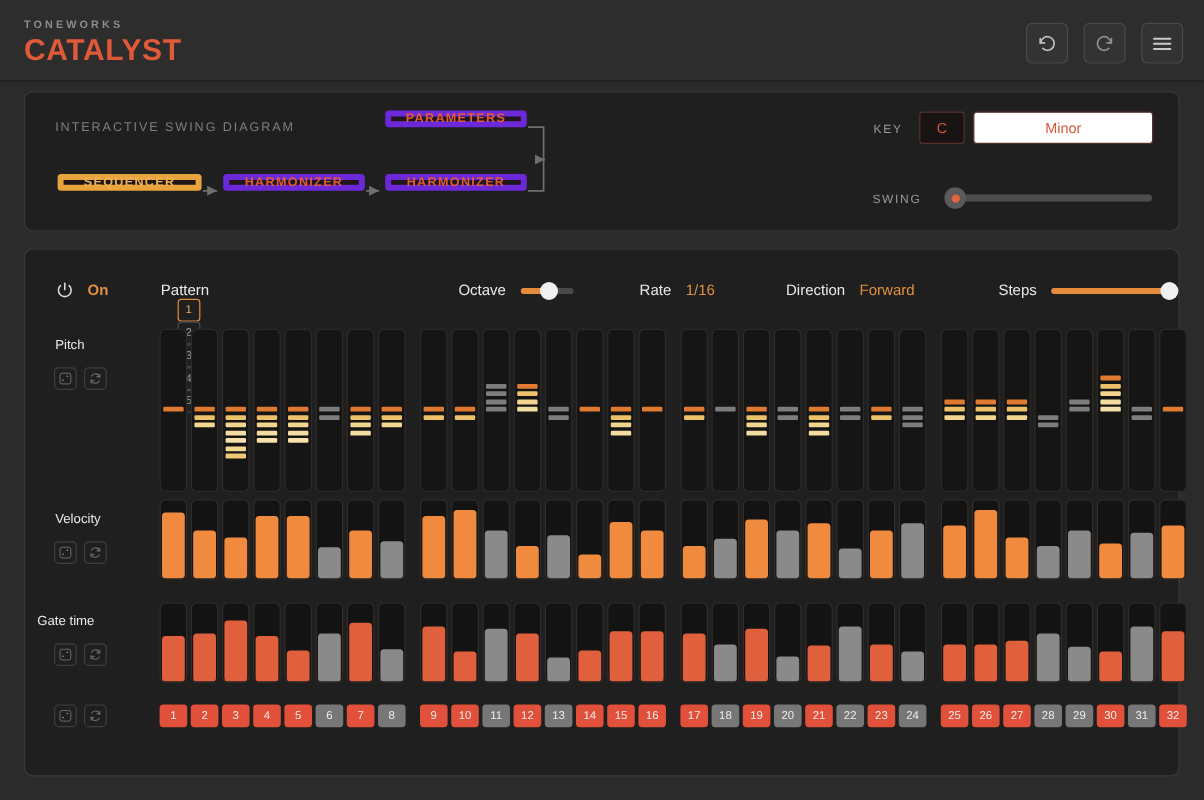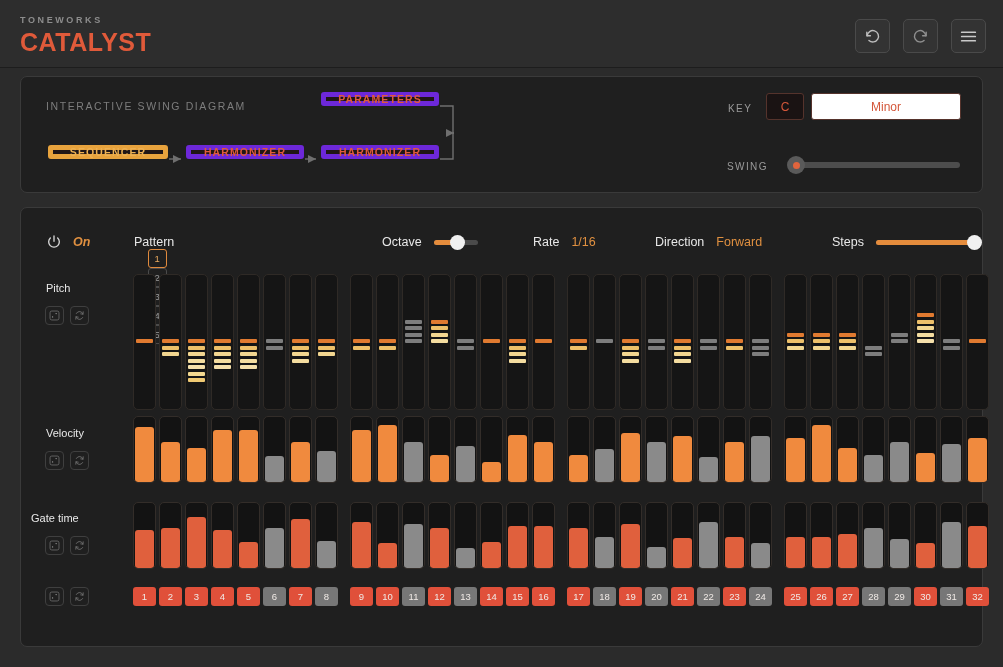--- a/index.html
+++ b/index.html
@@ -103,21 +103,21 @@
     display: flex; align-items: center; justify-content: center;
   }
   .swing-knob::after {
     content: ""; width: 7px; height: 7px; border-radius: 50%; background: #e0643d;
   }
 
   
   .tb { position: absolute; display: flex; align-items: center; }
   #tb-power { left: 25px; top: 26px; }
   .power-ico { width: 16px; height: 16px; margin-right: 11px; }
-  .on-text { color: #e09040; font-size: 12.5px; font-weight: bold; font-style: italic; }
+  .on-text { color: #e09040; font-size: 12.5px; font-weight: bold; }
 
   #tb-pattern { left: 113px; top: 27px; flex-direction: column; }
   .tb-lab { color: #e8e8e8; font-size: 12.5px; margin-right: 12px; }
   .pat-btn {
     width: 19px; height: 19px; margin-right: 6px;
     border: 1px solid #4b4b4b; border-radius: 3px; background: transparent;
     color: #9c9c9c; font-size: 9.5px;
     display: flex; align-items: center; justify-content: center; cursor: pointer;
   }
   .pat-btn.sel { border-color: #e08a3d; color: #e8a95e; }

